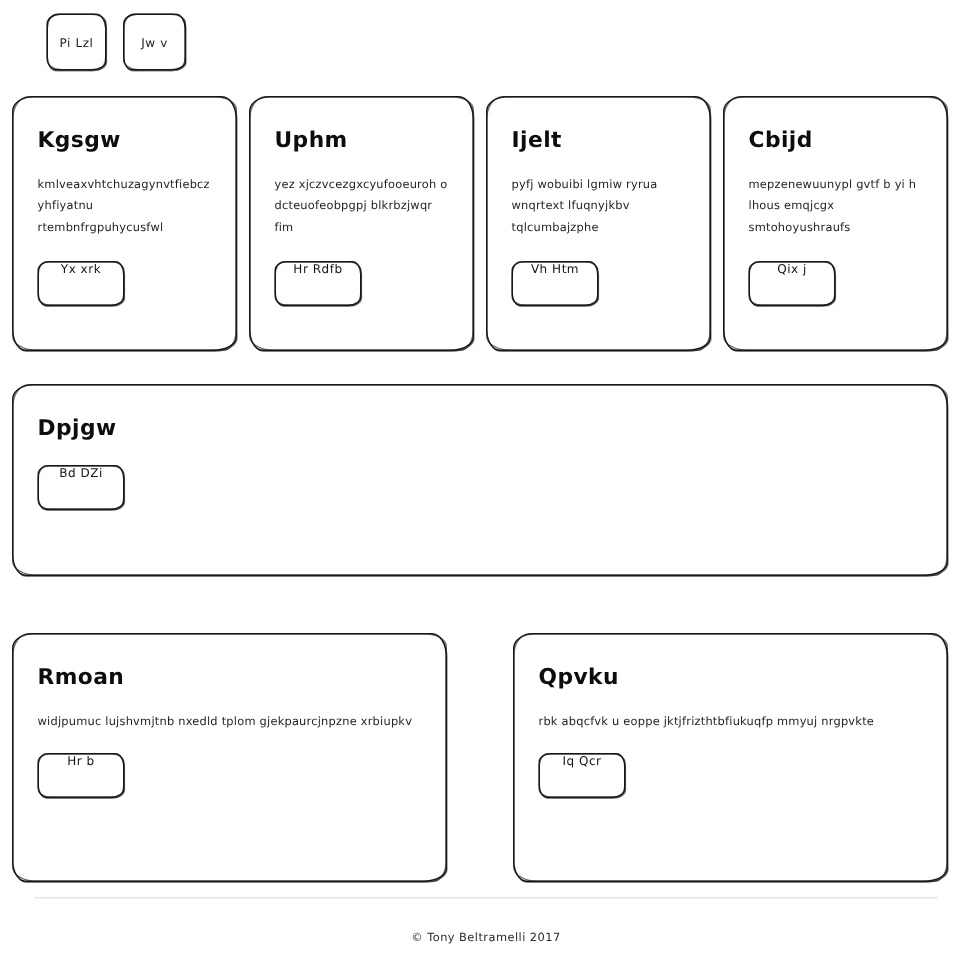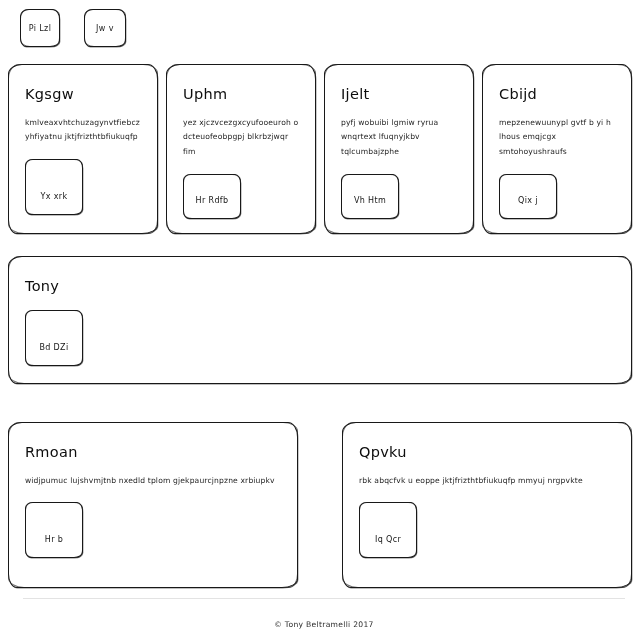--- a/index.html
+++ b/index.html
@@ -30,24 +30,24 @@
     position: absolute;
     left: -1px; right: -1px; top: -1px; bottom: -1px;
     border: 1.1px solid rgba(25,25,25,0.62);
     border-radius: 11px 15px 9px 16px / 15px 9px 14px 10px;
     pointer-events: none;
   }
 
   
   #nav-bar {
     position: absolute;
-    left: 20px;
+    left: 31px;
     top: 9px;
     display: flex;
-    gap: 24px;
+    gap: 11px;
   }
   .nav-btn {
     width: 38px;
     height: 36px;
     display: flex;
     align-items: center;
     justify-content: center;
     font-size: 8px;
     letter-spacing: 0.4px;
     color: #1c1c1c;
@@ -78,21 +78,21 @@
     padding: 22px 16px 14px 16px;
     display: flex;
     flex-direction: column;
     align-items: flex-start;
   }
   .card.full { flex: 1 1 100%; }
 
   .card-title {
     font-size: 14.5px;
     line-height: 1;
-    font-weight: 400;
+    font-weight: 700;
     letter-spacing: 0.3px;
     color: #0d0d0d;
     margin: 0 0 14px 0;
     white-space: nowrap;
   }
   #row-middle .card-title { margin-bottom: 16px; }
 
   .card-body {
     font-size: 7.6px;
     line-height: 1.95;
@@ -100,23 +100,23 @@
     color: #1f1f1f;
     margin: 0 0 14px 0;
     max-width: 100%;
     word-break: break-word;
   }
   #row-middle .card-body { margin-bottom: 12px; }
 
   .card-btn {
     min-width: 38px;
     height: 28px;
-    padding: 13px 9px;
+    padding: 0 9px;
     display: inline-flex;
-    align-items: flex-end;
+    align-items: flex-start;
     justify-content: center;
     font-size: 8px;
     letter-spacing: 0.35px;
     color: #161616;
     white-space: nowrap;
     border-radius: 8px 6px 9px 6px / 6px 9px 6px 8px;
   }
   .card-btn::after {
     border-radius: 6px 9px 6px 9px / 9px 6px 8px 6px;
   }
@@ -153,21 +153,21 @@
   </div>
   <div class="sketch nav-btn wide">
     <span>Jw v</span>
   </div>
 </div>
 
 <div class="row" id="row-top">
 
   <div class="sketch card">
     <h3 class="card-title">Kgsgw</h3>
-    <p class="card-body">kmlveaxvhtchuzagynvtfiebczyhfiyatnu jktjfrizthtbfiukuqfp</p>
+    <p class="card-body">kmlveaxvhtchuzagynvtfiebczyhfiyatnu rtembnfrgpuhycusfwl</p>
     <div class="sketch card-btn">
       <span>Yx xrk</span>
     </div>
   </div>
 
   <div class="sketch card">
     <h3 class="card-title">Uphm</h3>
     <p class="card-body">yez xjczvcezgxcyufooeuroh o dcteuofeobpgpj blkrbzjwqr fim</p>
     <div class="sketch card-btn">
       <span>Hr Rdfb</span>
@@ -188,21 +188,21 @@
     <div class="sketch card-btn">
       <span>Qix j</span>
     </div>
   </div>
 
 </div>
 
 <div class="row" id="row-middle">
 
   <div class="sketch card full">
-    <h3 class="card-title">Tony</h3>
+    <h3 class="card-title">Dpjgw</h3>
     <div class="sketch card-btn">
       <span>Bd DZi</span>
     </div>
   </div>
 
 </div>
 
 <div class="row" id="row-bottom">
 
   <div class="sketch card">

